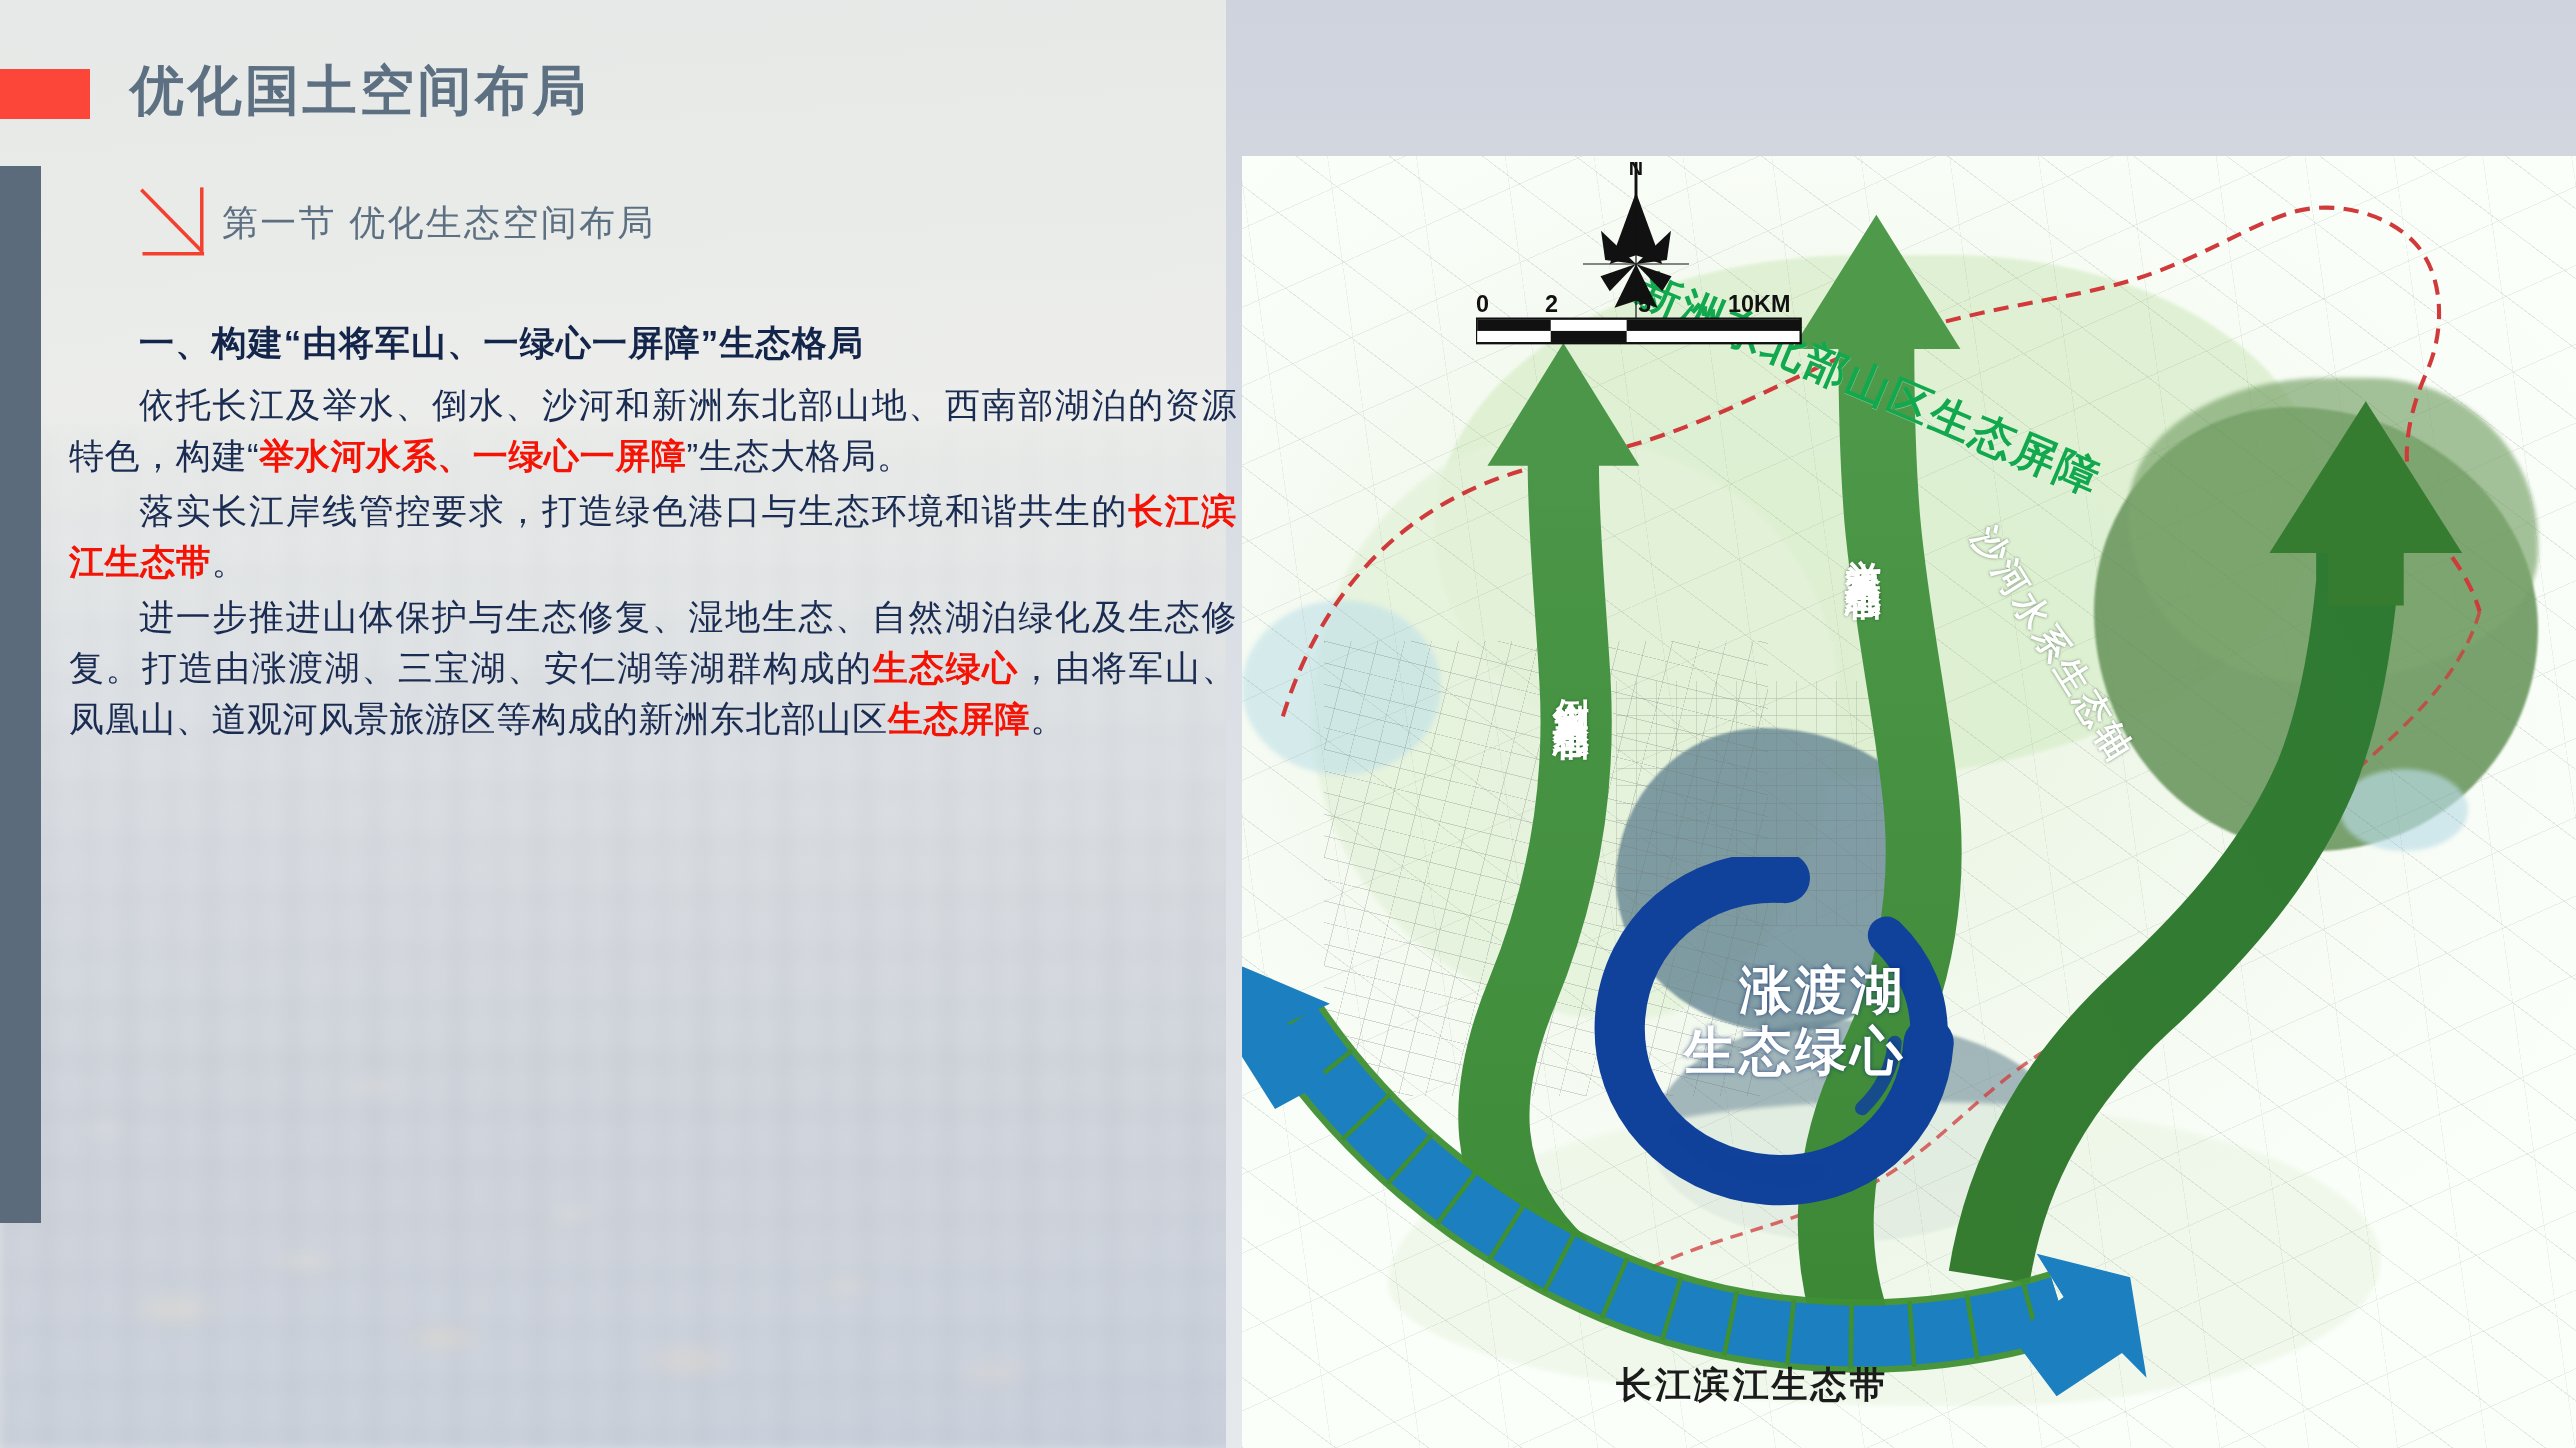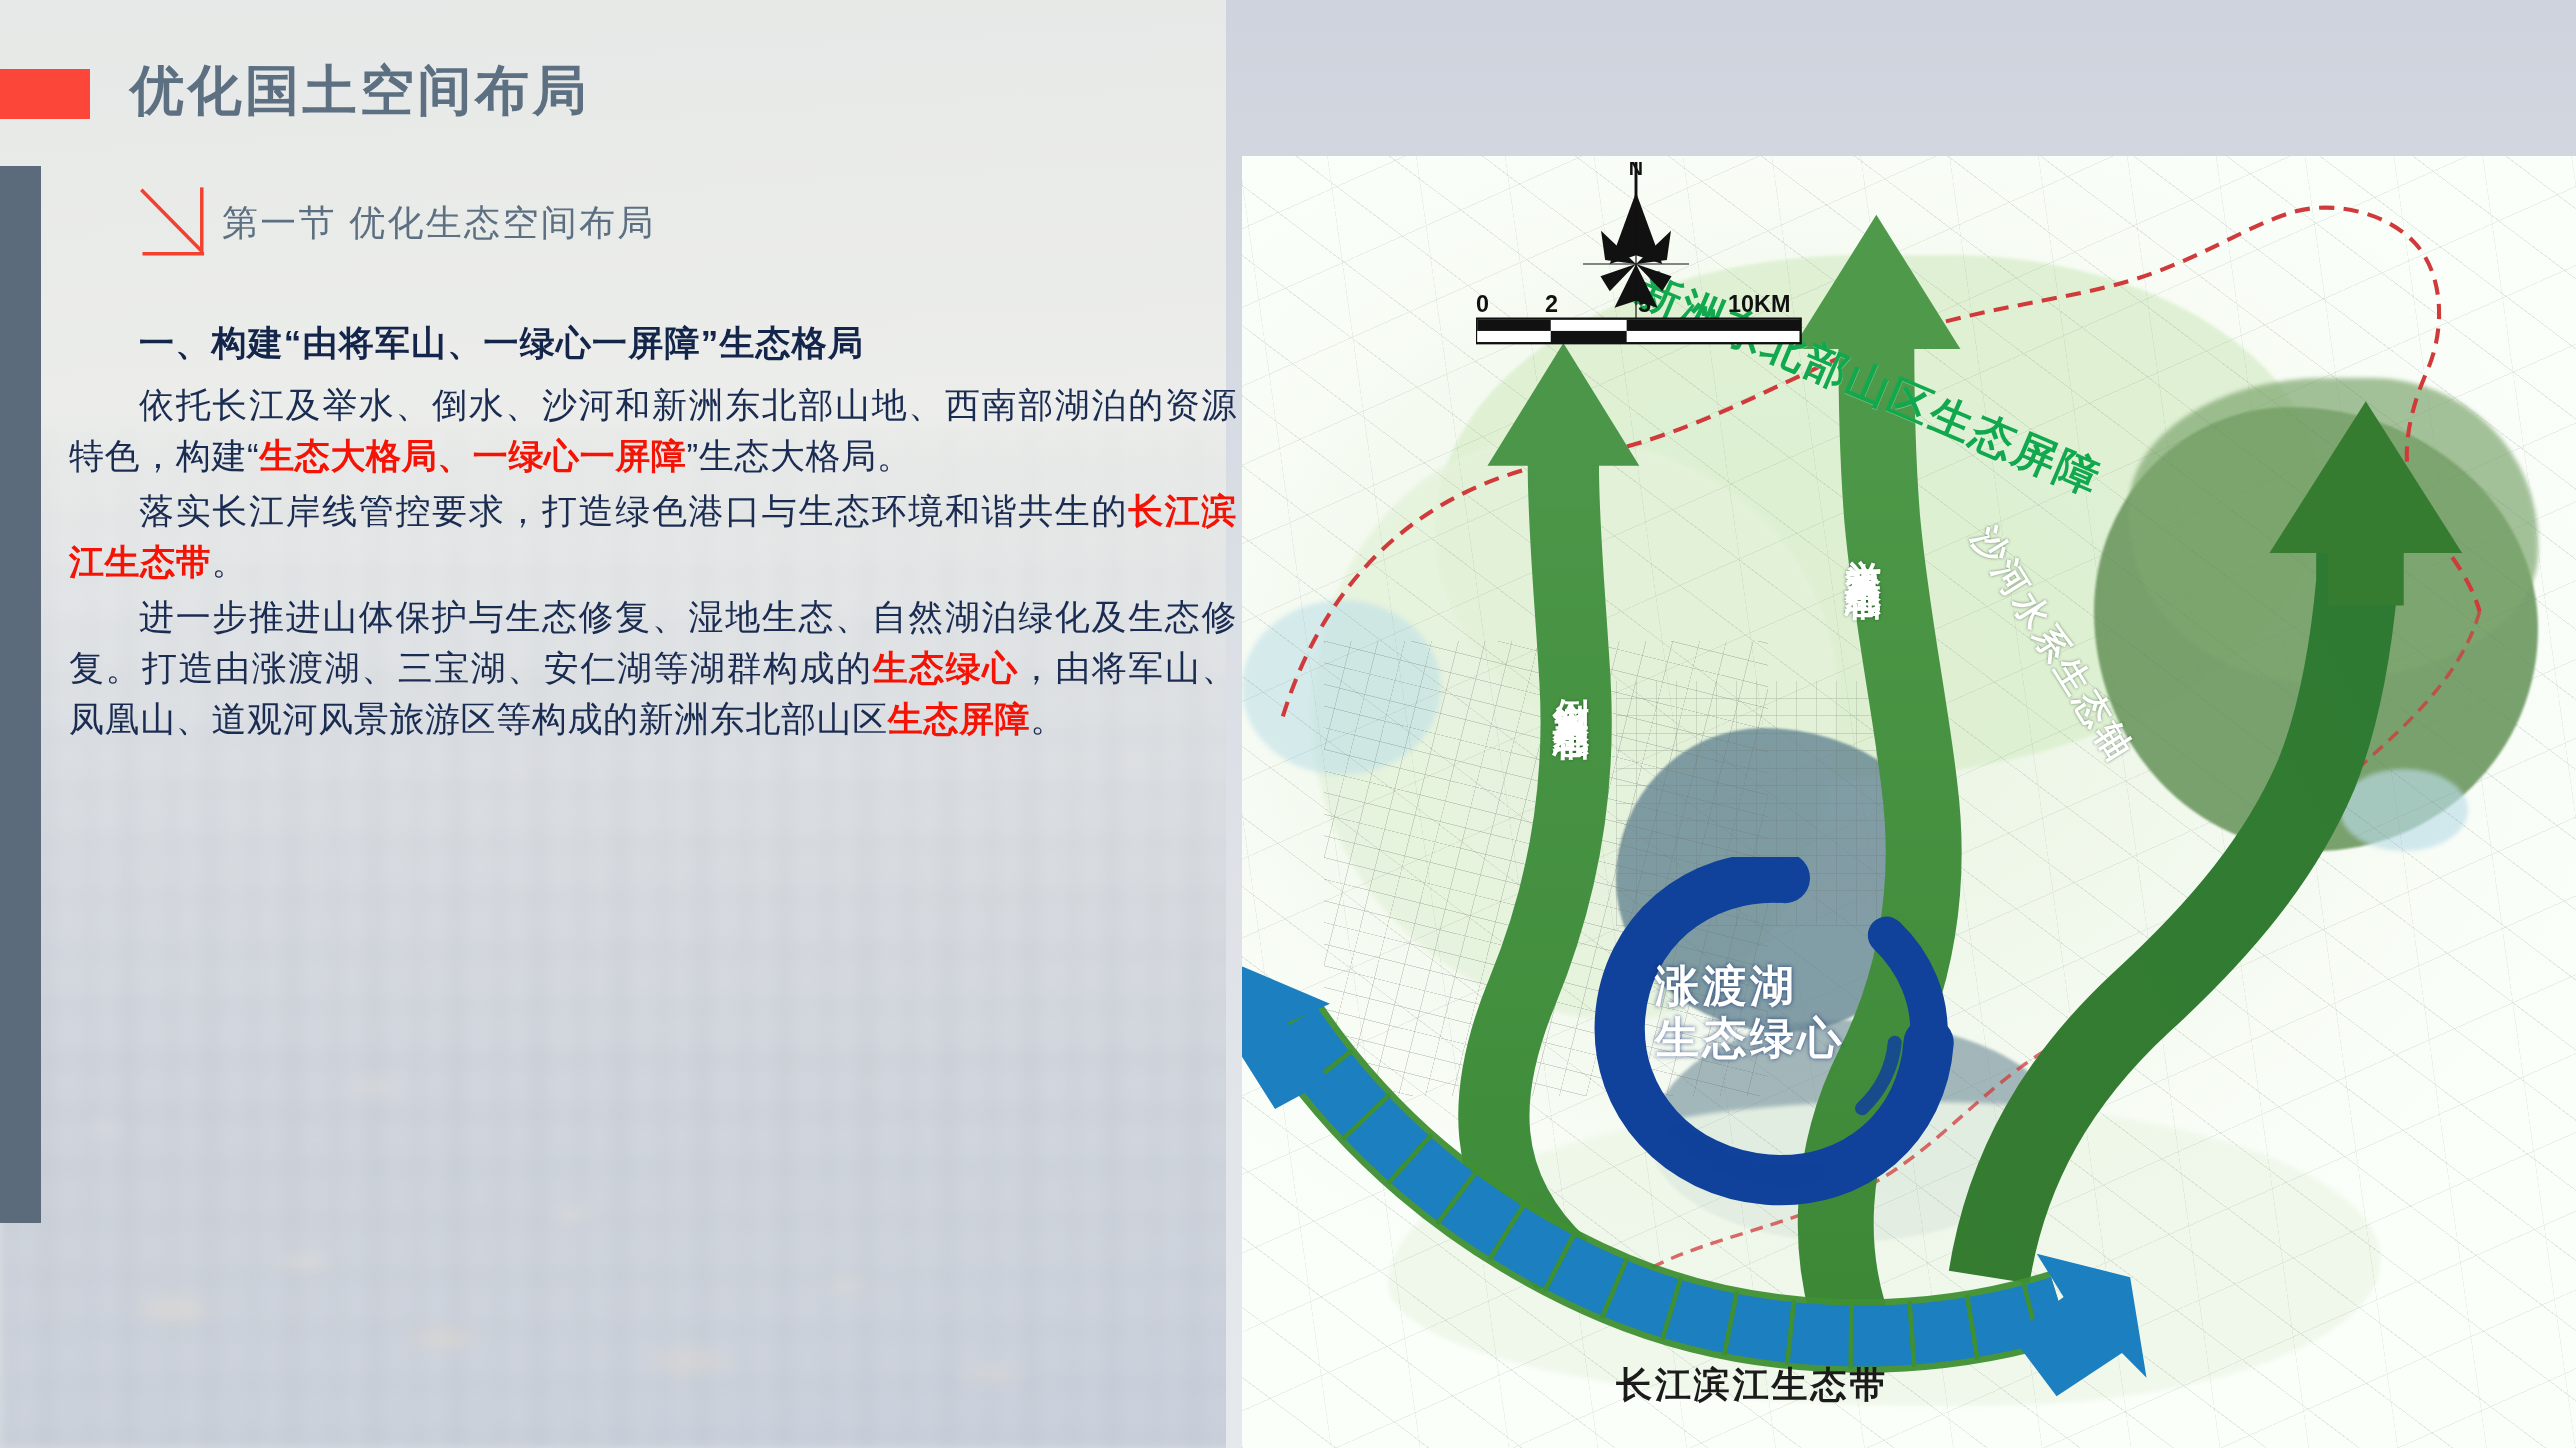--- a/index.html
+++ b/index.html
@@ -105,22 +105,22 @@
   .axis-label{position:absolute;color:#ffffff;font-weight:bold;letter-spacing:3.5px;
     white-space:nowrap;text-shadow:0 0 2.9px rgba(20,70,20,.55);}
   .vert{writing-mode:vertical-rl;text-orientation:upright;}
 
   .shield-label{position:absolute;color:#12a84e;font-weight:bold;white-space:nowrap;
     font-size:43px;letter-spacing:2.3px;
     text-shadow:0.6px 0.6px 0 rgba(255,255,255,.35);}
 
   
   .green-heart{position:absolute;left:350px;top:701px;width:374px;height:350px;}
-  .gh-text{position:absolute;left:63px;top:103px;width:251px;text-align:left;
-    color:#ffffff;font-weight:bold;font-size:44px;line-height:1.18;letter-spacing:3.5px;
+  .gh-text{position:absolute;left:63px;top:103px;width:251px;text-align:right;
+    color:#ffffff;font-weight:bold;font-size:52px;line-height:1.18;letter-spacing:3.5px;
     text-shadow:0 0 4.7px rgba(10,40,110,.75);}
 
   
   .belt-label{position:absolute;left:374px;top:1205px;font-size:36px;font-weight:bold;
     color:#1b1b1b;letter-spacing:2.9px;white-space:nowrap;}
 
   
   .compass{position:absolute;left:327px;top:5.8px;width:134px;height:169px;}
   .scalebar{position:absolute;left:234px;top:138px;width:327px;height:54px;}
   .scale-nums{position:absolute;left:234px;top:135px;width:339px;height:27px;
@@ -146,21 +146,21 @@
     <svg class="sub-arrow" viewBox="0 0 160 130">
       <line x1="4" y1="6" x2="108" y2="112" stroke="#f4402f" stroke-width="6"></line>
       <line x1="108" y1="2" x2="108" y2="116" stroke="#f4402f" stroke-width="6"></line>
       <line x1="6" y1="116" x2="112" y2="116" stroke="#f4402f" stroke-width="6"></line>
     </svg>
     <div class="section-sub">第一节  优化生态空间布局</div>
   </div>
 
   <div class="body-col">
     <p class="lead">一、构建“由将军山、一绿心一屏障”生态格局</p>
-    <p class="para"><span>依托长江及举水、倒水、沙河和新洲东北部山地、西南部湖泊的资源特色，构建“</span><span class="hl">生态大格局、一绿心一屏障</span><span>”生态大格局。</span></p>
+    <p class="para"><span>依托长江及举水、倒水、沙河和新洲东北部山地、西南部湖泊的资源特色，构建“</span><span class="hl">举水河水系、一绿心一屏障</span><span>”生态大格局。</span></p>
     <p class="para"><span>落实长江岸线管控要求，打造绿色港口与生态环境和谐共生的</span><span class="hl">长江滨江生态带</span><span>。</span></p>
     <p class="para"><span>进一步推进山体保护与生态修复、湿地生态、自然湖泊绿化及生态修复。打造由涨渡湖、三宝湖、安仁湖等湖群构成的</span><span class="hl">生态绿心</span><span>，由将军山、凤凰山、道观河风景旅游区等构成的新洲东北部山区</span><span class="hl">生态屏障</span><span>。</span></p>
   </div>
 
   <div id="map">
     <div class="map-canvas">
 
       <div class="terr t1"></div>
       <div class="terr t2"></div>
       <div class="terr t3"></div>

